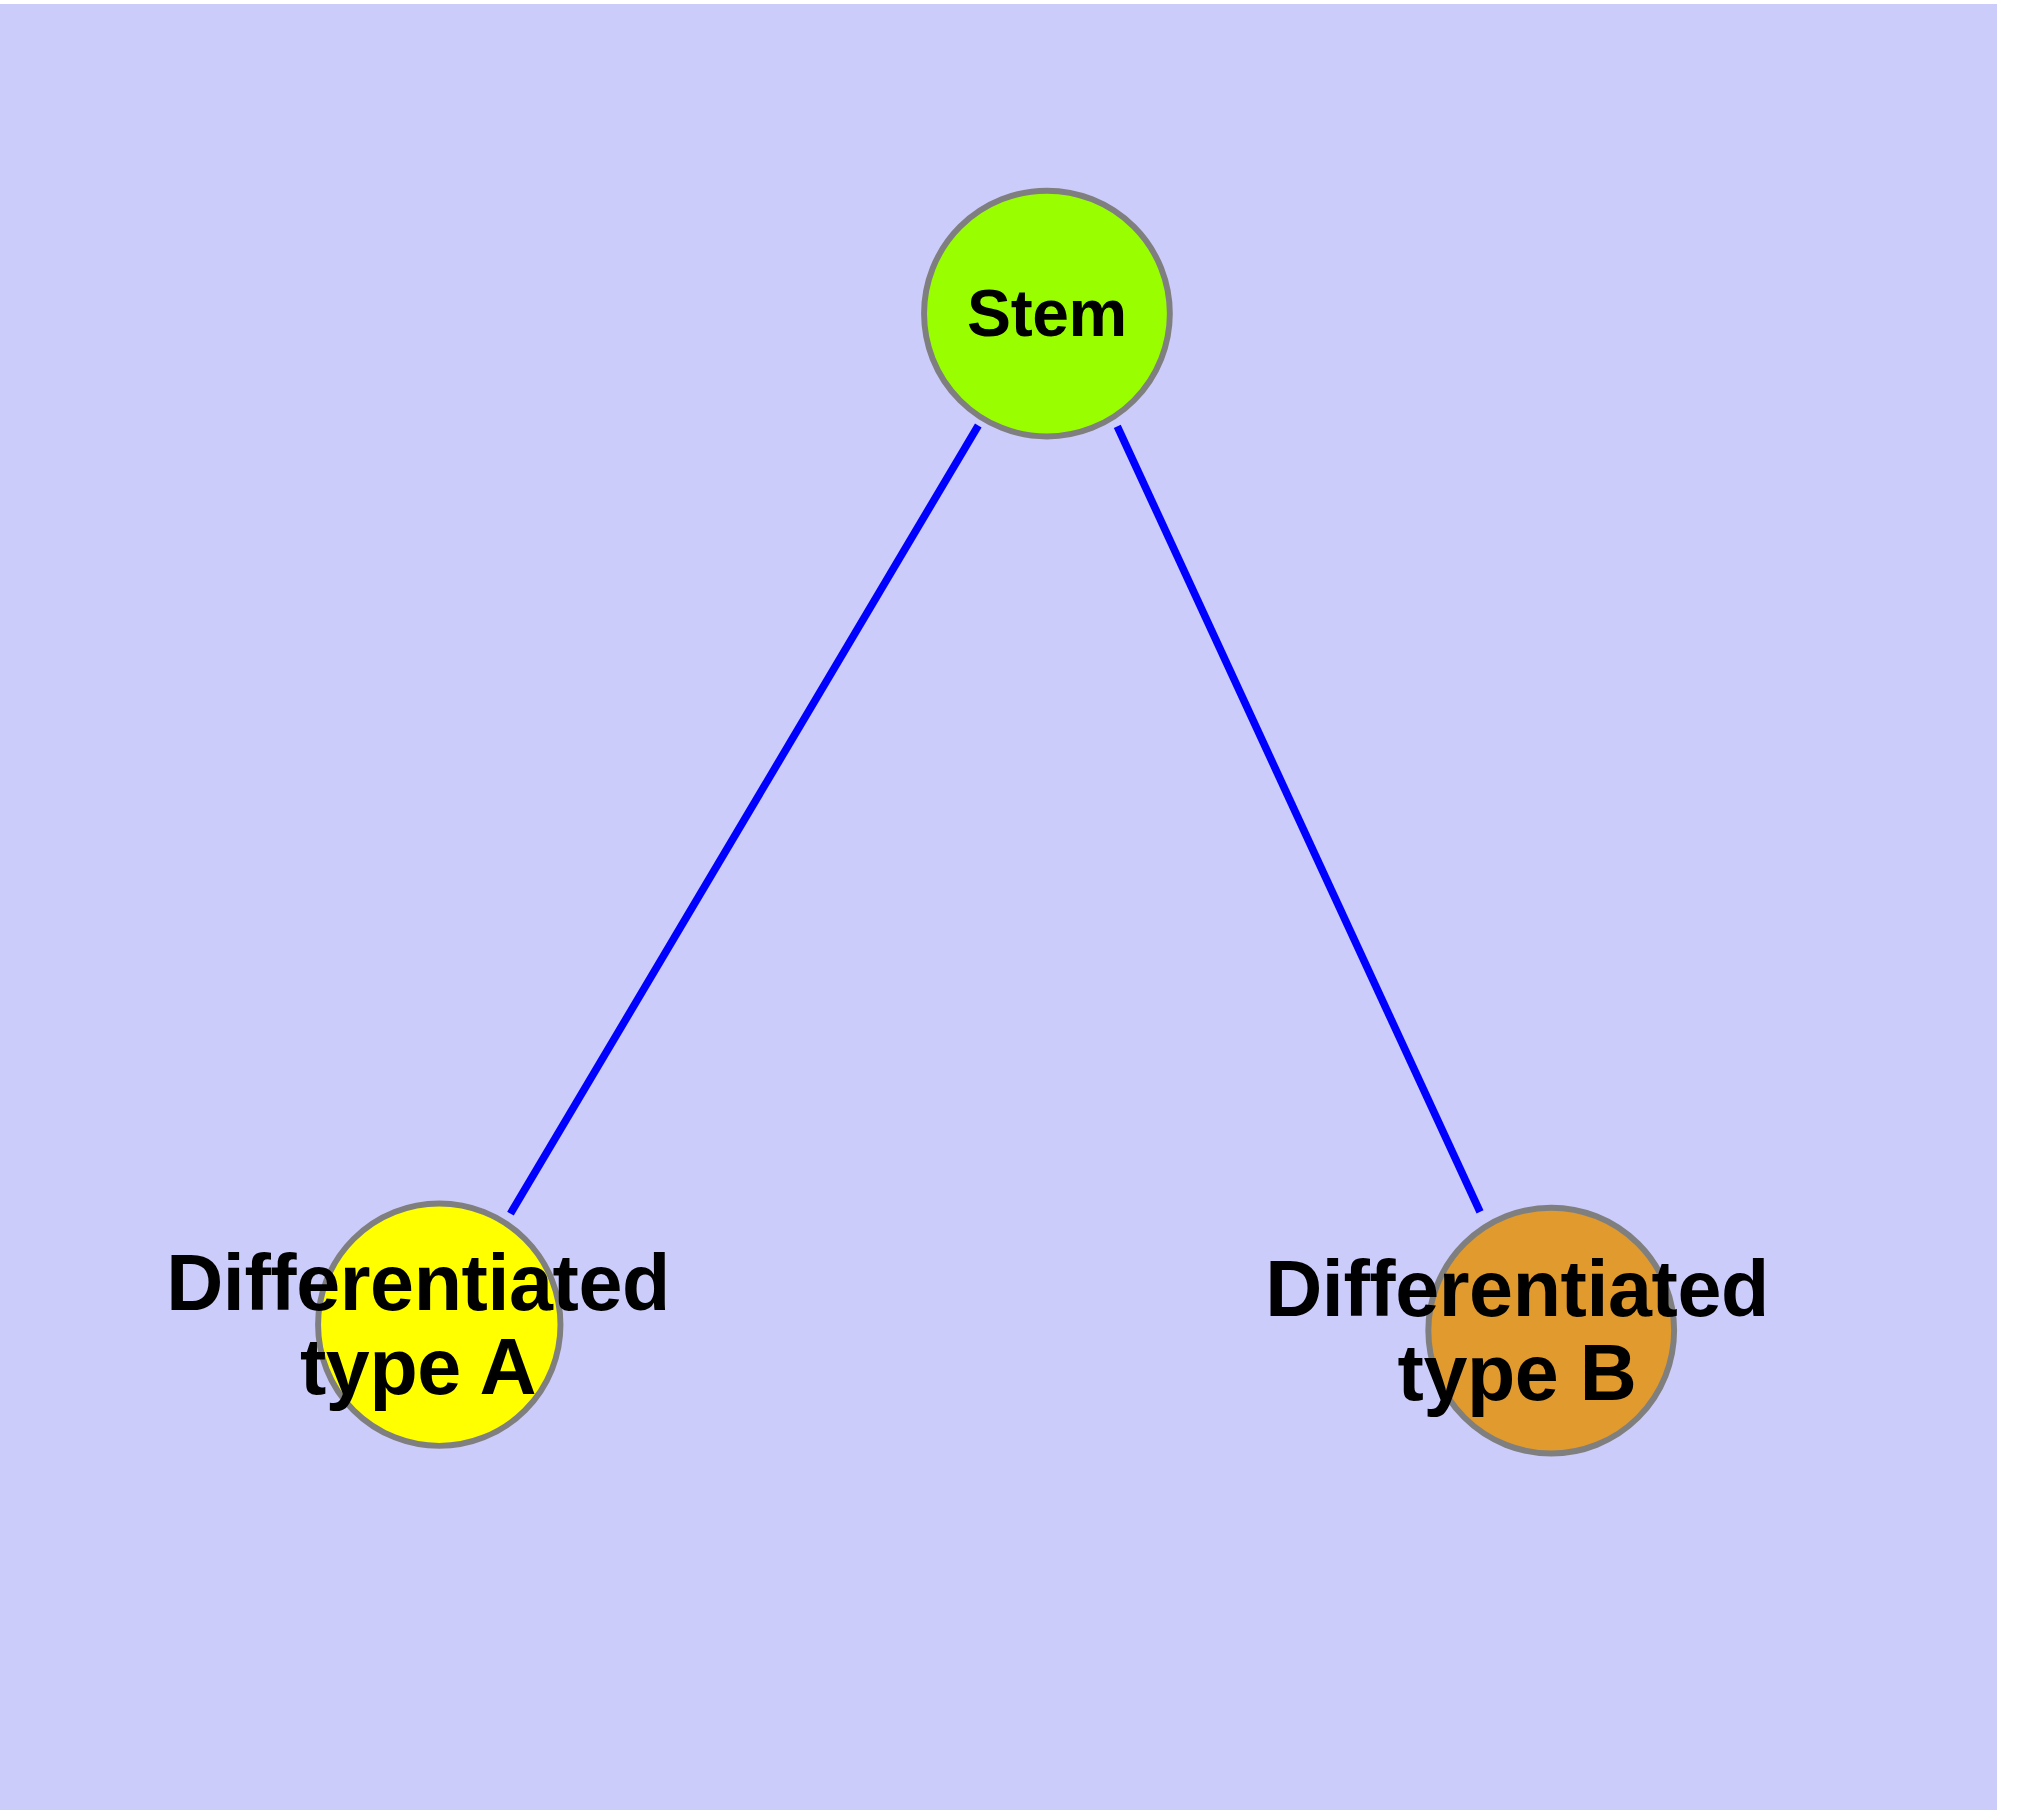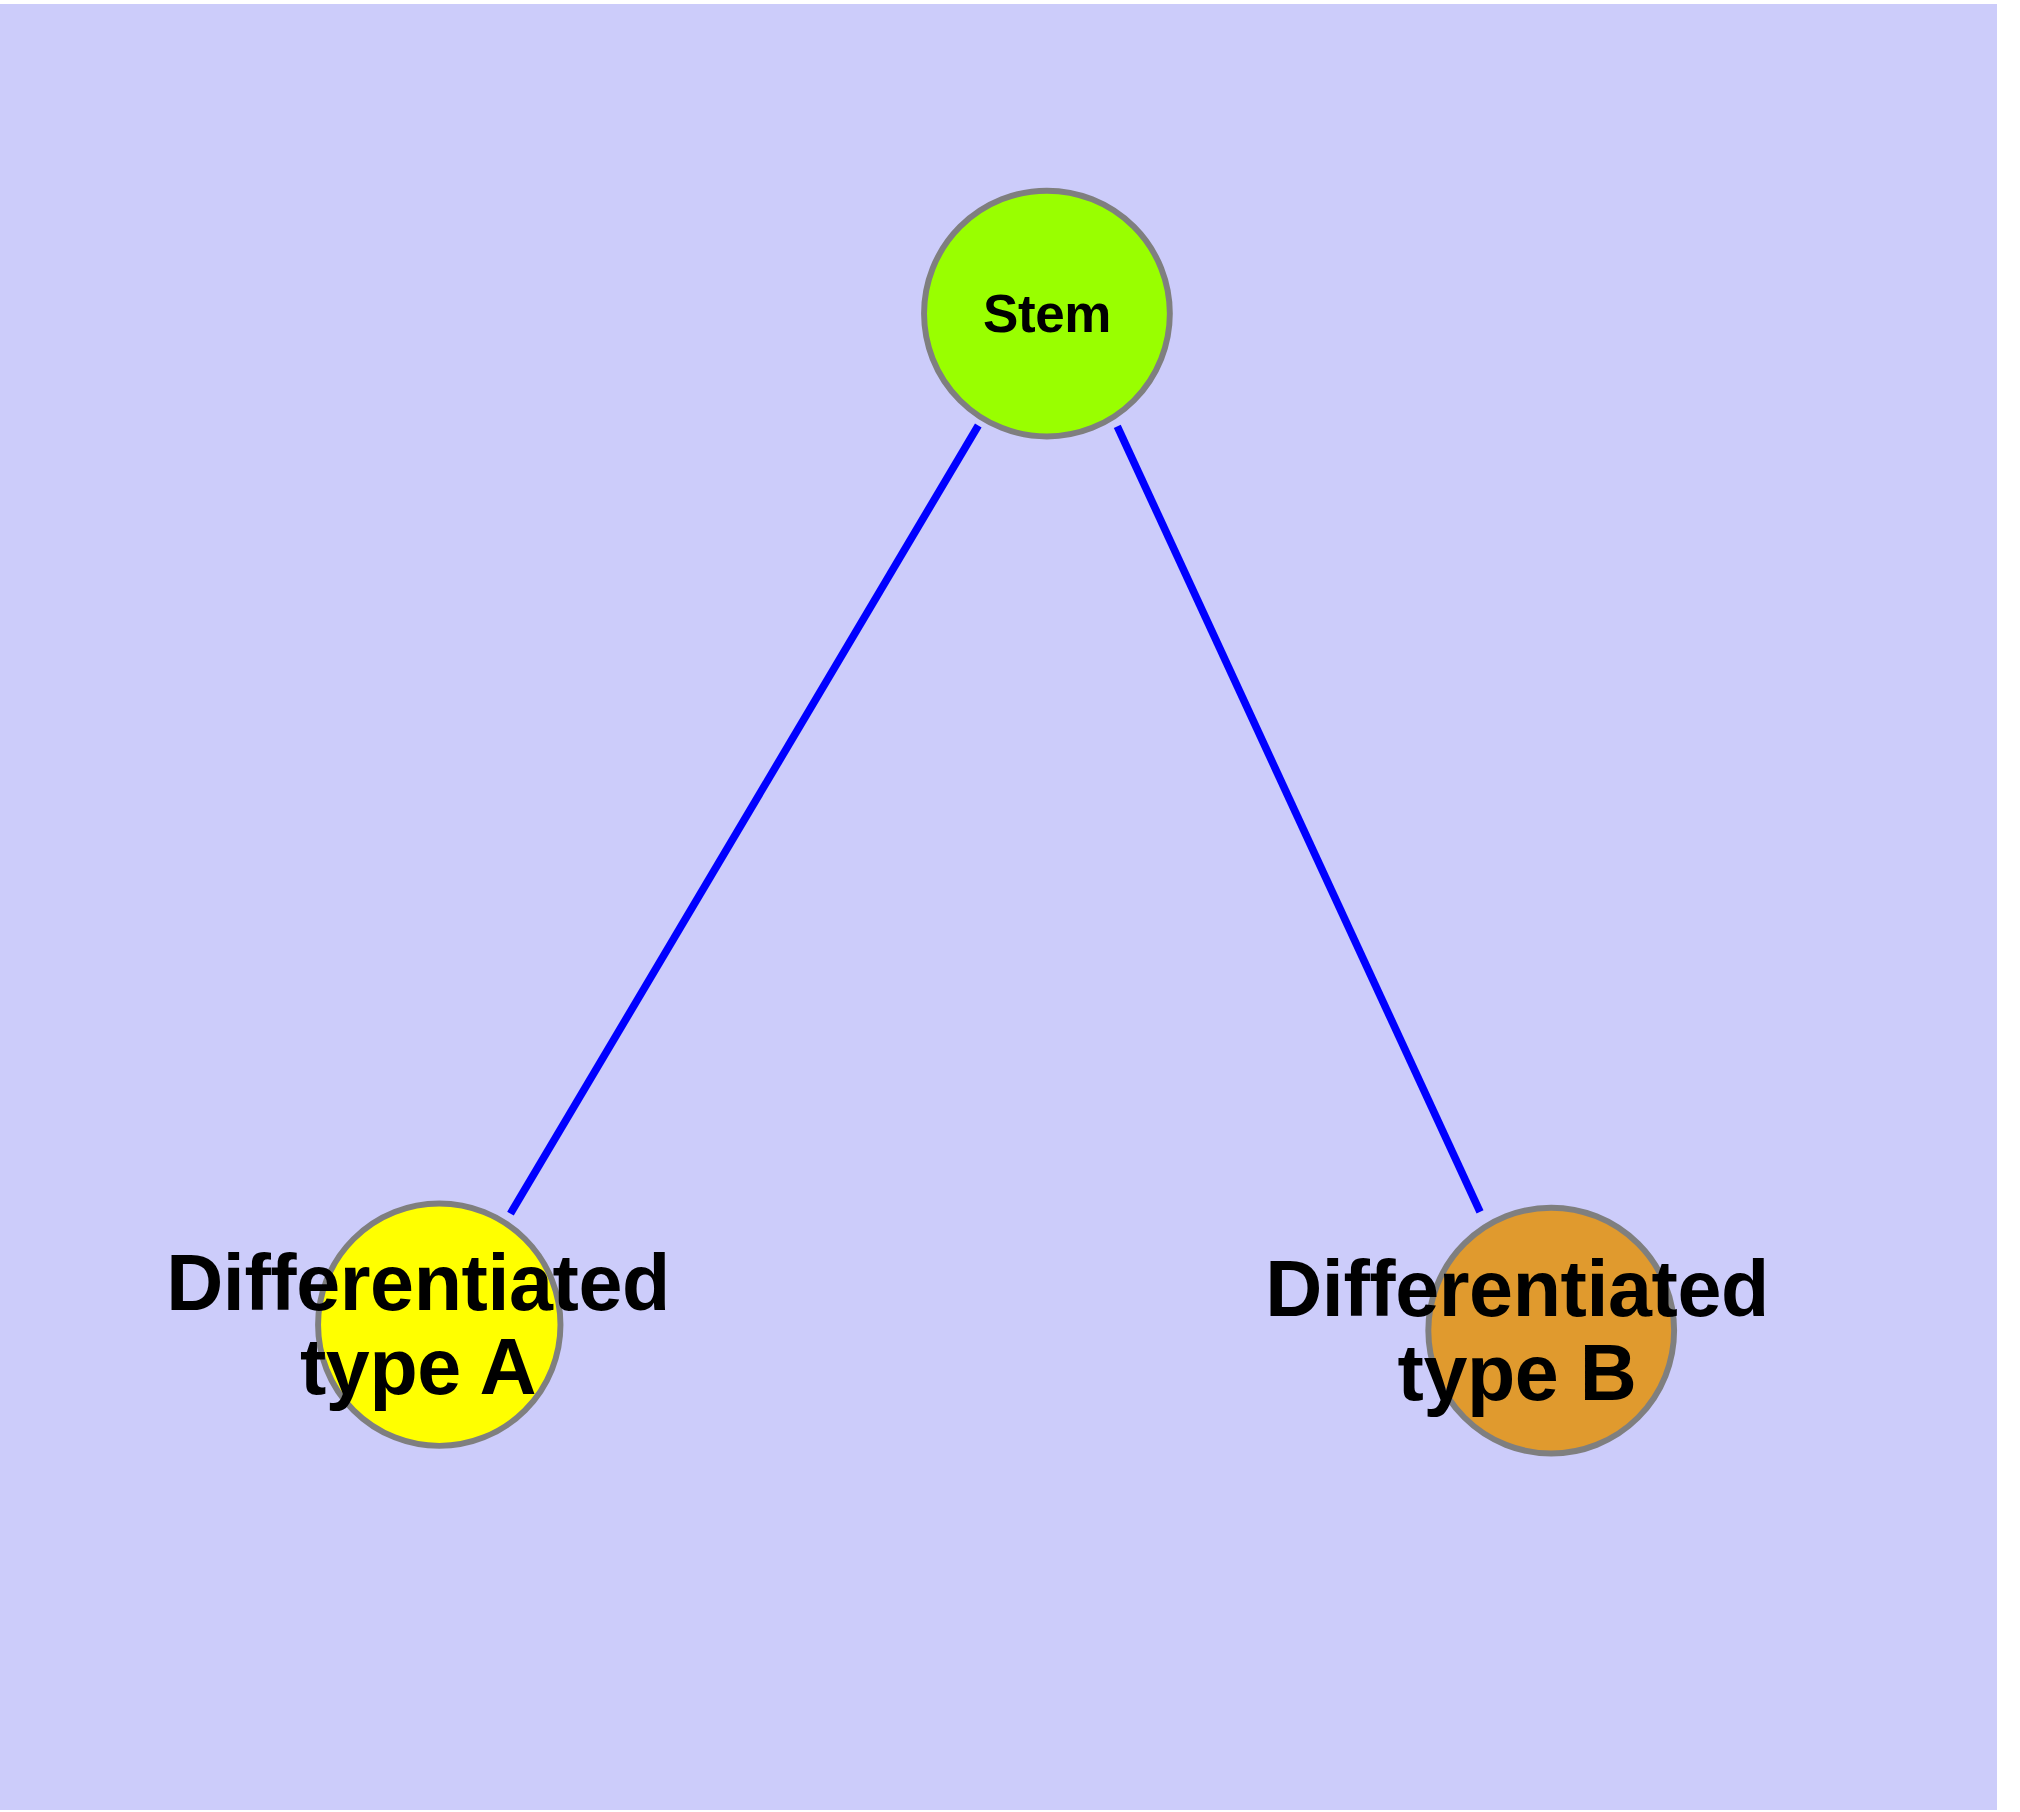--- a/index.html
+++ b/index.html
@@ -47,21 +47,21 @@
     color: #000000;
     font-weight: bold;
     font-family: "Liberation Sans", sans-serif;
     line-height: 1.06;
     text-align: center;
     white-space: pre;
     pointer-events: none;
     letter-spacing: -0.4px;
   }
   #label-stem {
-    font-size: 53px;
+    font-size: 66px;
     left: 1047px;
     top: 314px;
     transform: translate(-50%, -50%);
   }
   #label-type-a {
     font-size: 79px;
     left: 418px;
     top: 1325px;
     transform: translate(-50%, -50%);
   }

